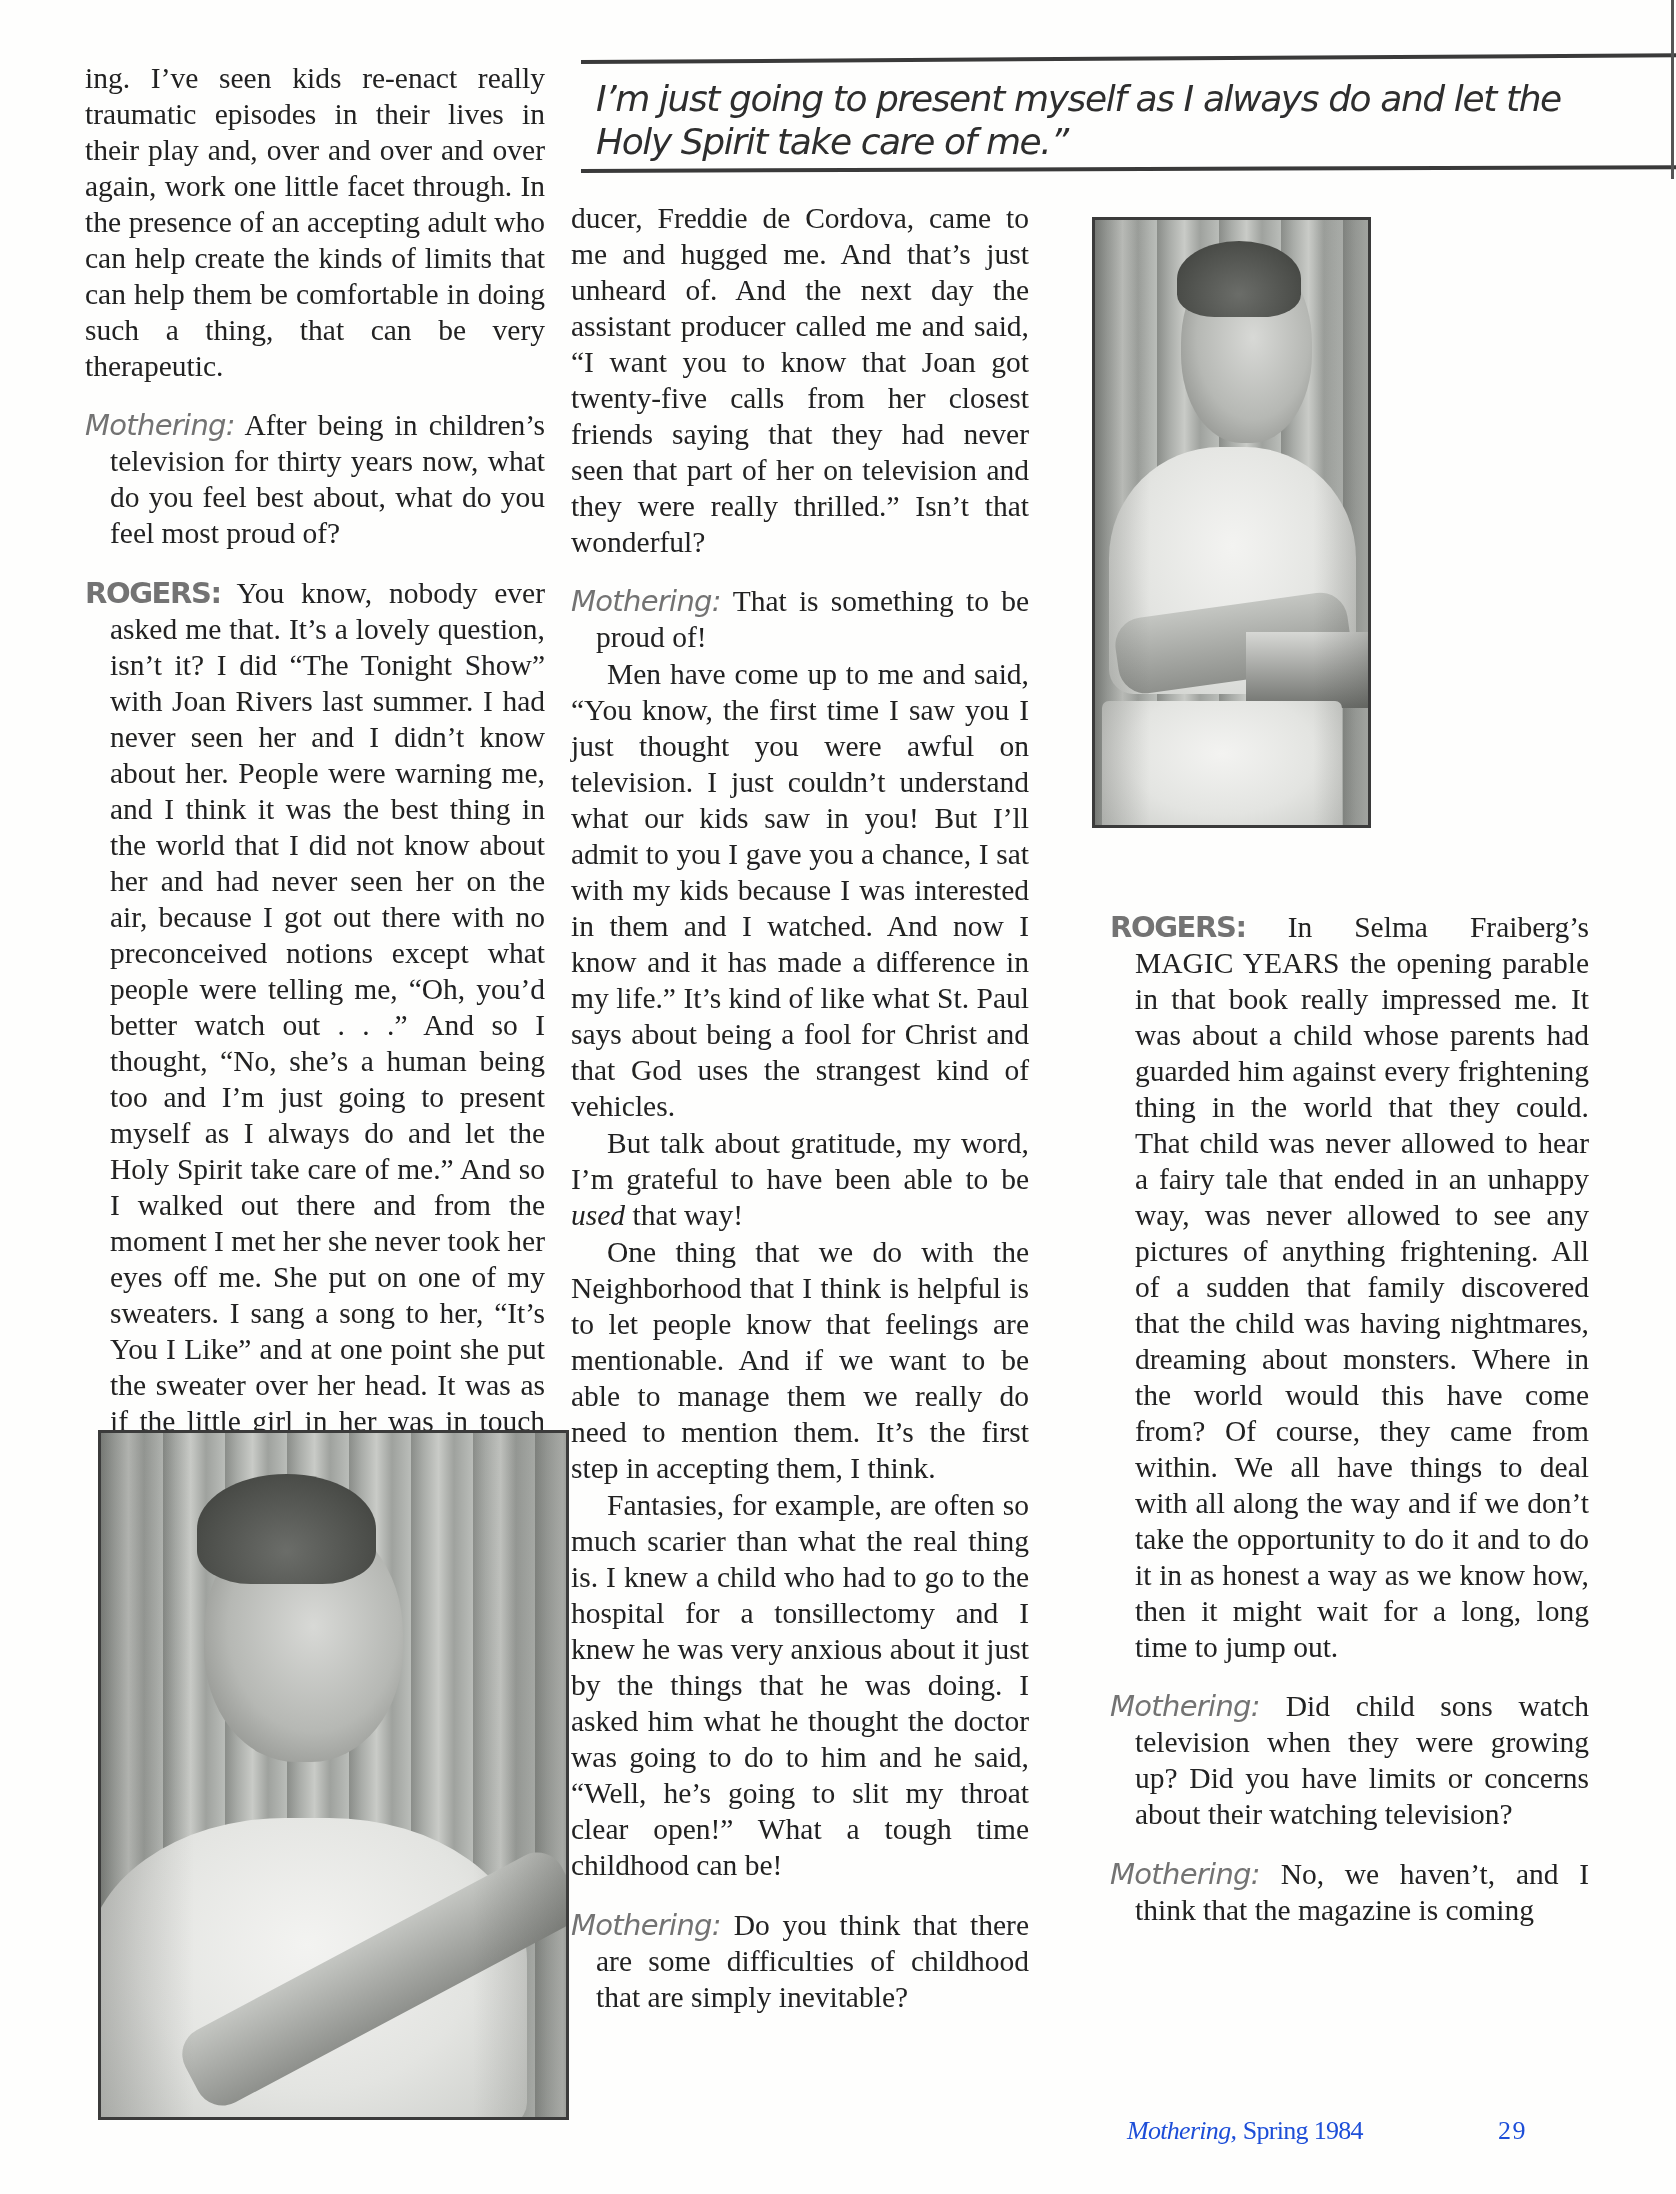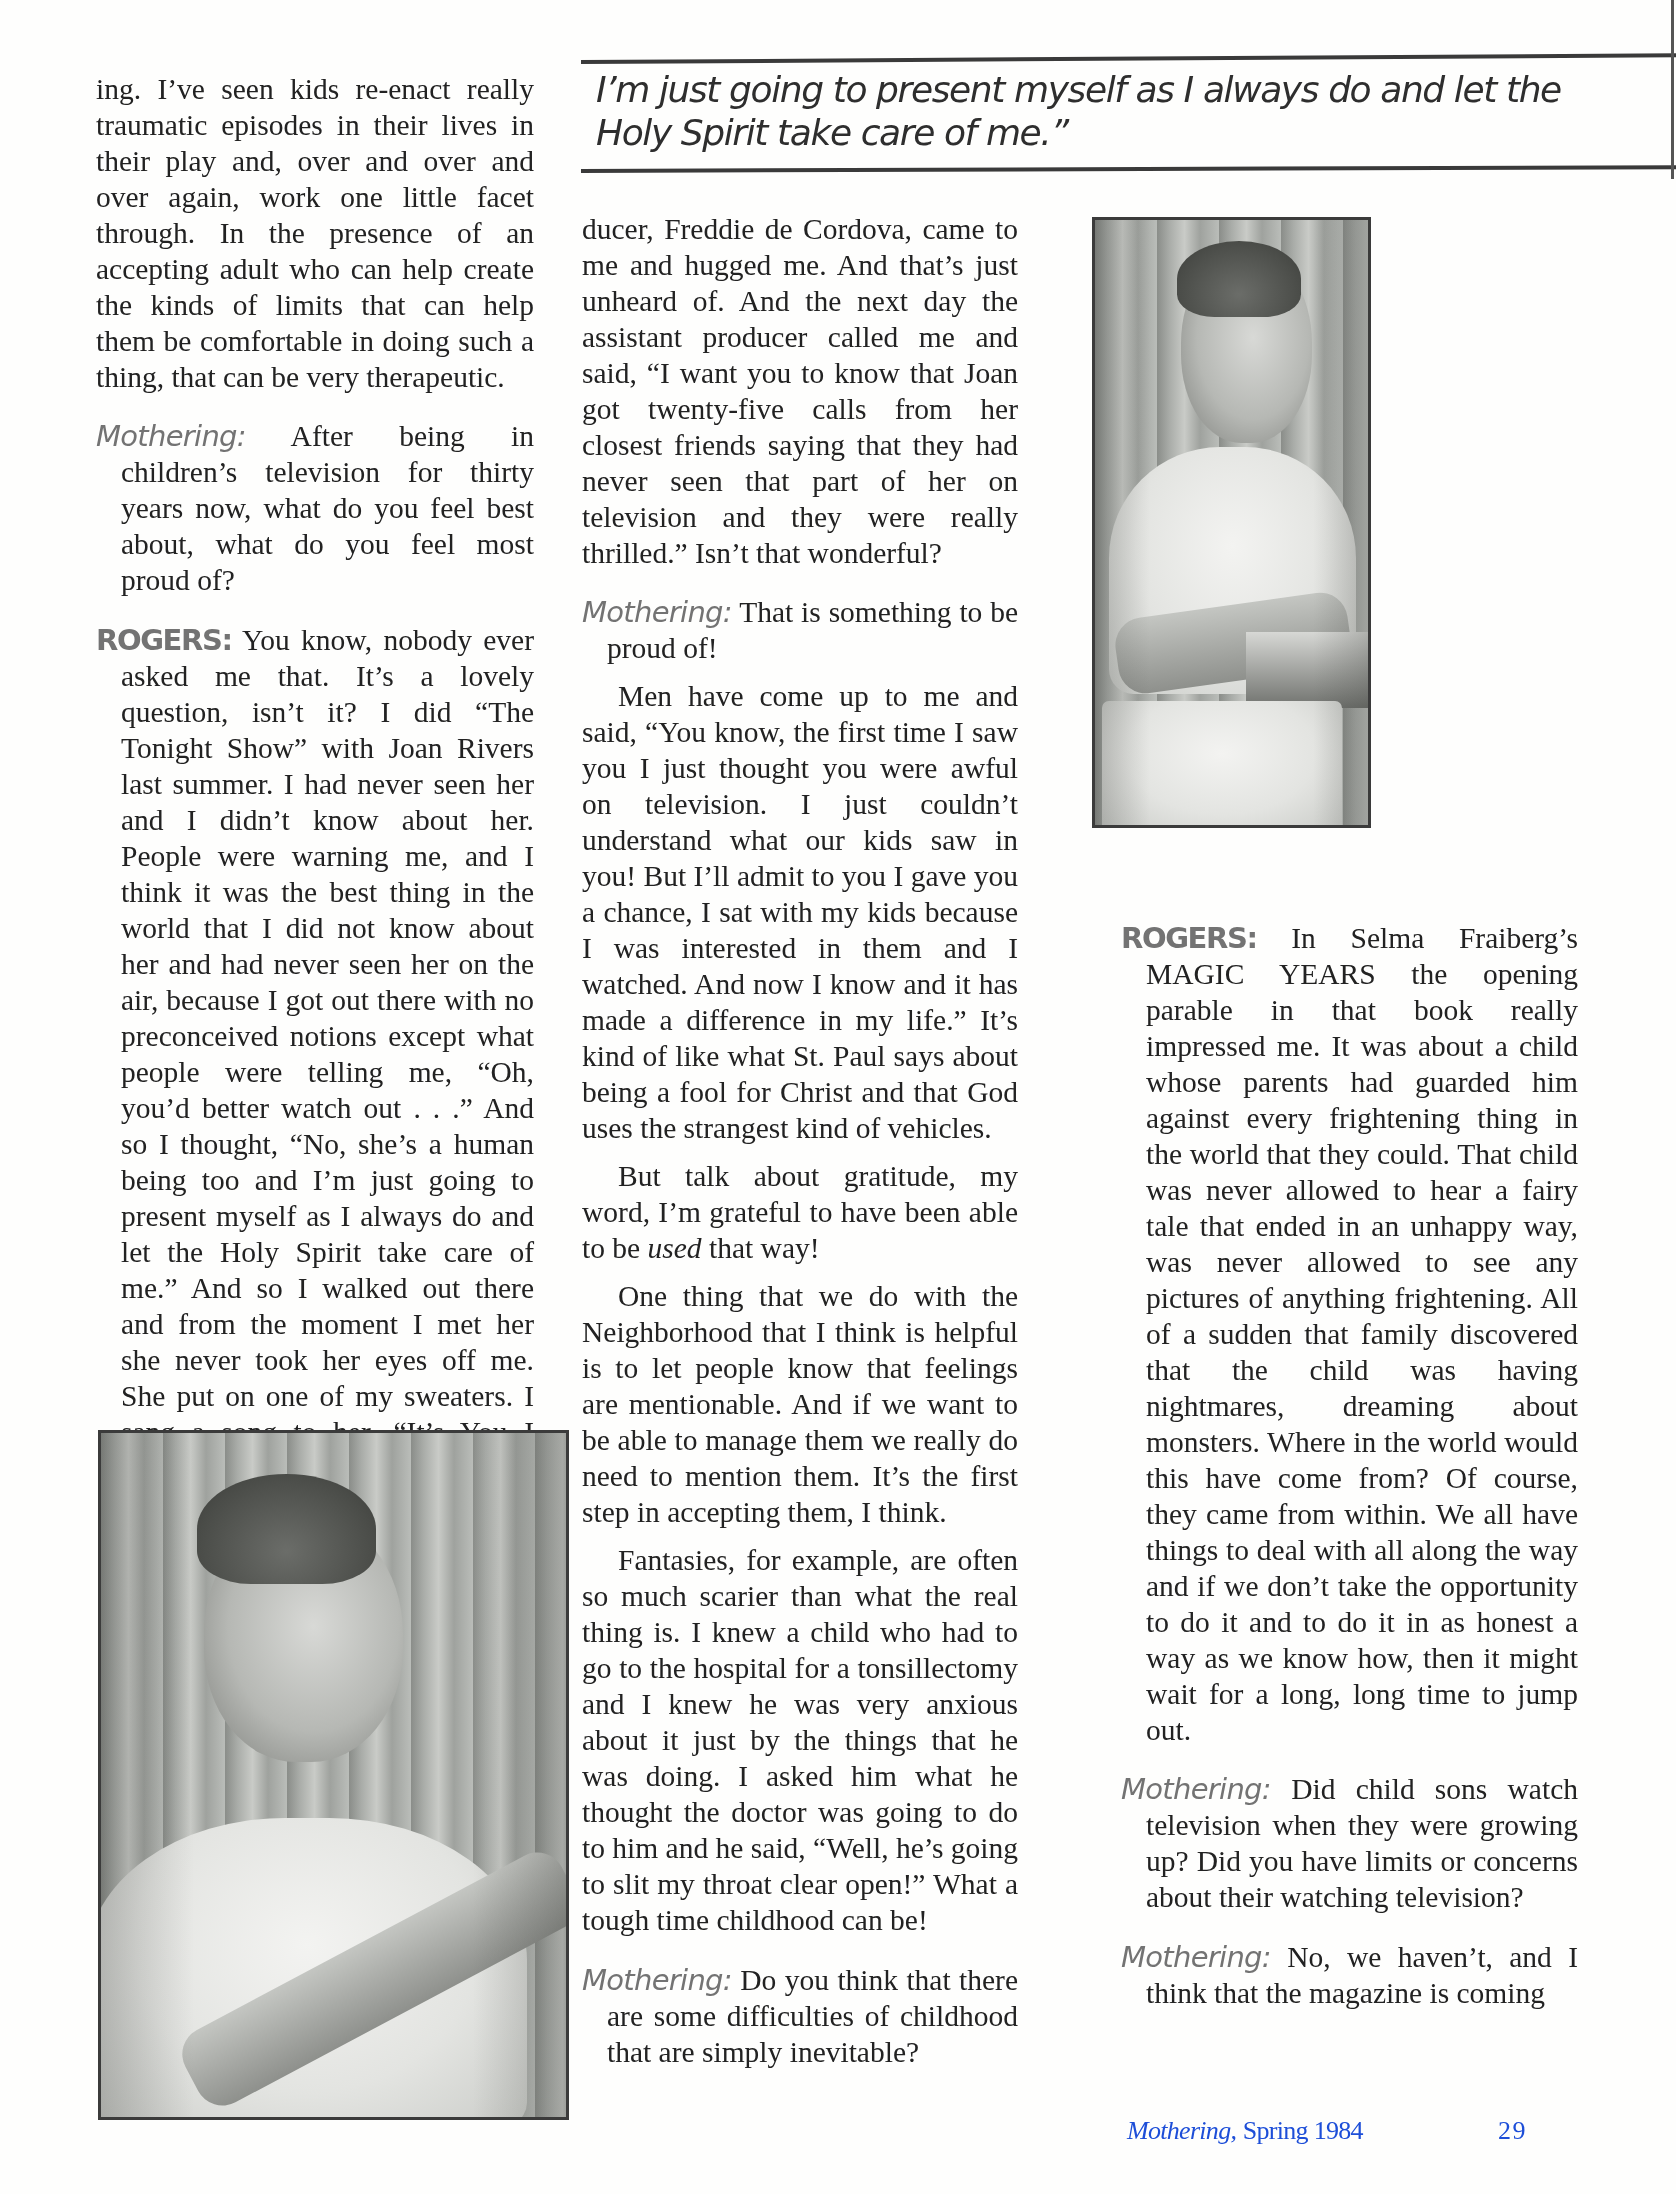--- a/index.html
+++ b/index.html
@@ -1,37 +1,37 @@
 <!DOCTYPE html>
 <html style="font-size:11px"><head>
 <meta charset="utf-8">
 <style>
   html, body { margin: 0; padding: 0; background: #ffffff; }
   body { width: 1677px; height: 2194px; position: relative; overflow: hidden; color: #1c1c1c; }
   .page { position: absolute; inset: 0; background: #fefefd; }
 
   .col { position: absolute; font-family: "Liberation Serif", "DejaVu Serif", serif; font-size: 29.5px; line-height: 36px; text-align: justify; hyphens: none; color: #222; }
-  .col p { margin: 12px; }
+  .col p { margin: 1px; }
   .col .indent { text-indent: 36px; }
   .col .gap { margin-top: 23.4px; }
 
   .speaker { font-family: "DejaVu Sans", "Liberation Sans", sans-serif; font-size: 29px; letter-spacing: -0.7px; color: #737373; }
   .speaker.mothering { font-style: italic; font-weight: normal; }
   .speaker.rogers { font-weight: bold; letter-spacing: -1.4px; }
   .turn { padding-left: 25px; text-indent: -25px; }
 
   #col-left { left: 84px; top: 59px; width: 462px; }
   #col-mid { left: 570px; top: 199px; width: 460px; }
   #col-right { left: 1109px; top: 908px; width: 481px; }
 
   .pullquote { position: absolute; left: 581px; top: 52px; width: 1096px; height: 127px; }
   .pullquote .rule { position: absolute; left: 0; right: 0; height: 4.1px; background: #3a3a3a; }
   .pullquote .rule.top { top: 8.2px; transform: rotate(-0.35deg); transform-origin: left; }
   .pullquote .rule.bottom { top: 117px; transform: rotate(-0.2deg); transform-origin: left; }
-  .pullquote .text { position: absolute; left: 15px; top: 16px; width: 1030px; font-family: "DejaVu Sans", "Liberation Sans", sans-serif; font-style: italic; font-size: 36px; line-height: 43px; letter-spacing: -1.4px; color: #2e2e2e; }
+  .pullquote .text { position: absolute; left: 15px; top: 25px; width: 1030px; font-family: "DejaVu Sans", "Liberation Sans", sans-serif; font-style: italic; font-size: 36px; line-height: 43px; letter-spacing: -1.4px; color: #2e2e2e; }
   .edge-line { position: absolute; left: 1671px; top: 0; width: 2.7px; height: 179px; background: #555; }
 
   .photo { position: absolute; border: 3.4px solid #3b3b3b; overflow: hidden; box-sizing: border-box; }
   #photo-right { left: 1092px; top: 217px; width: 279px; height: 611px; }
   #photo-left { left: 98px; top: 1430px; width: 471px; height: 690px; }
 
   .photo .bg { position: absolute; inset: 0; background: repeating-linear-gradient(90deg, #8a8d89 0px, #a9aca8 12.4px, #c9cbc7 27.5px, #9fa29e 43px, #babdb9 62px); }
   .photo .shirt { position: absolute; background: radial-gradient(ellipse at 50% 40%, #f3f3f1 0%, #e3e4e1 55%, #c8cac6 100%); border-radius: 45% 45% 10% 10%; }
   .photo .head { position: absolute; background: radial-gradient(ellipse at 55% 45%, #d8d9d6 0%, #b6b8b4 55%, #7c7e7a 100%); border-radius: 48% 48% 46% 46%; }
   .photo .hair { position: absolute; background: radial-gradient(ellipse at 50% 70%, #6b6d69 0%, #4a4c48 70%, #3a3b38 100%); border-radius: 50% 50% 30% 30%; }

